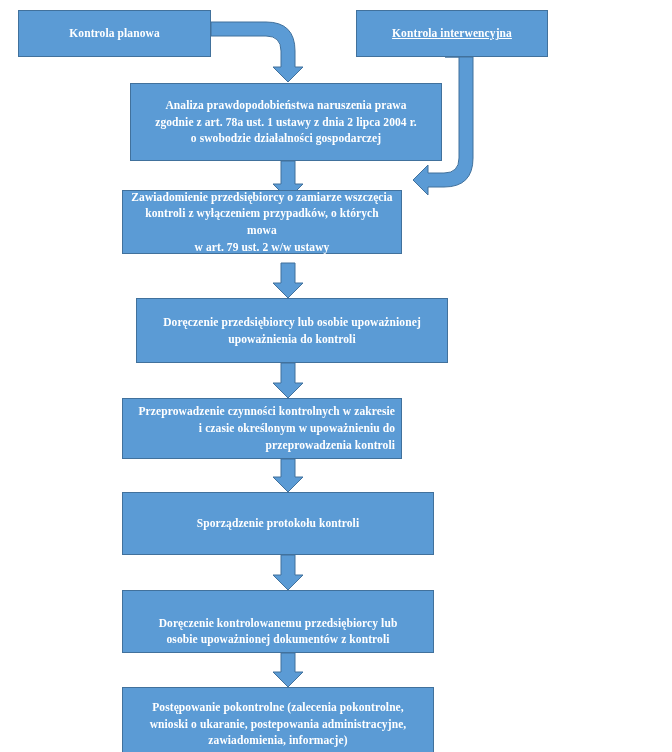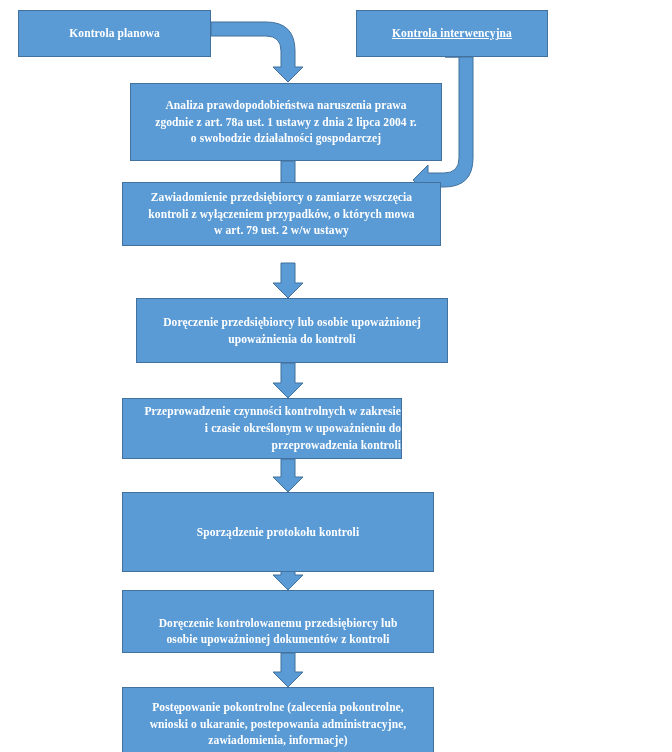--- a/index.html
+++ b/index.html
@@ -26,21 +26,21 @@
     background: #5B9BD5;
     border: 1px solid #41719C;
     color: #ffffff;
     display: flex;
     align-items: center;
     justify-content: center;
     text-align: center;
     font-weight: bold;
     font-size: 11.5px;
     line-height: 1.45;
-    padding: 4px 0;
+    padding: 4px 6px;
     letter-spacing: 0.1px;
     text-rendering: optimizeLegibility;
   }
   .node .node-text {
     display: block;
     width: 100%;
     white-space: pre-line;
   }
   .node-start {
     font-size: 11.5px;
@@ -109,38 +109,38 @@
   <div class="node node-start" style="left:356px; top:10px; width:192px; height:47px;text-decoration:underline;">
     <span class="node-text">Kontrola interwencyjna</span>
   </div>
 
   <div class="node" style="left:130px; top:83px; width:312px; height:78px;">
     <span class="node-text">Analiza prawdopodobieństwa naruszenia prawa
 zgodnie z art. 78a ust. 1 ustawy z dnia 2 lipca 2004 r.
 o swobodzie działalności gospodarczej</span>
   </div>
 
-  <div class="node" style="left:122px; top:182px; width:319px; height:64px;">
+  <div class="node" style="left:122px; top:190px; width:280px; height:64px;">
     <span class="node-text">Zawiadomienie przedsiębiorcy o zamiarze wszczęcia
 kontroli z wyłączeniem przypadków, o których mowa
 w art. 79 ust. 2 w/w ustawy</span>
   </div>
 
   <div class="node" style="left:136px; top:298px; width:312px; height:65px;">
     <span class="node-text">Doręczenie przedsiębiorcy lub osobie upoważnionej
 upoważnienia do kontroli</span>
   </div>
 
   <div class="node" style="left:122px; top:398px; width:280px; height:61px;text-align:right;">
     <span class="node-text">Przeprowadzenie czynności kontrolnych w zakresie
 i czasie określonym w upoważnieniu do
 przeprowadzenia kontroli</span>
   </div>
 
-  <div class="node" style="left:122px; top:492px; width:312px; height:80px;">
+  <div class="node" style="left:122px; top:492px; width:312px; height:63px;">
     <span class="node-text">Sporządzenie protokołu kontroli</span>
   </div>
 
   <div class="node" style="left:122px; top:590px; width:312px; height:63px;align-items:flex-end;">
     <span class="node-text">Doręczenie kontrolowanemu przedsiębiorcy lub
 osobie upoważnionej dokumentów z kontroli</span>
   </div>
 
   <div class="node" style="left:122px; top:687px; width:312px; height:74px;">
     <span class="node-text">Postępowanie pokontrolne (zalecenia pokontrolne,

